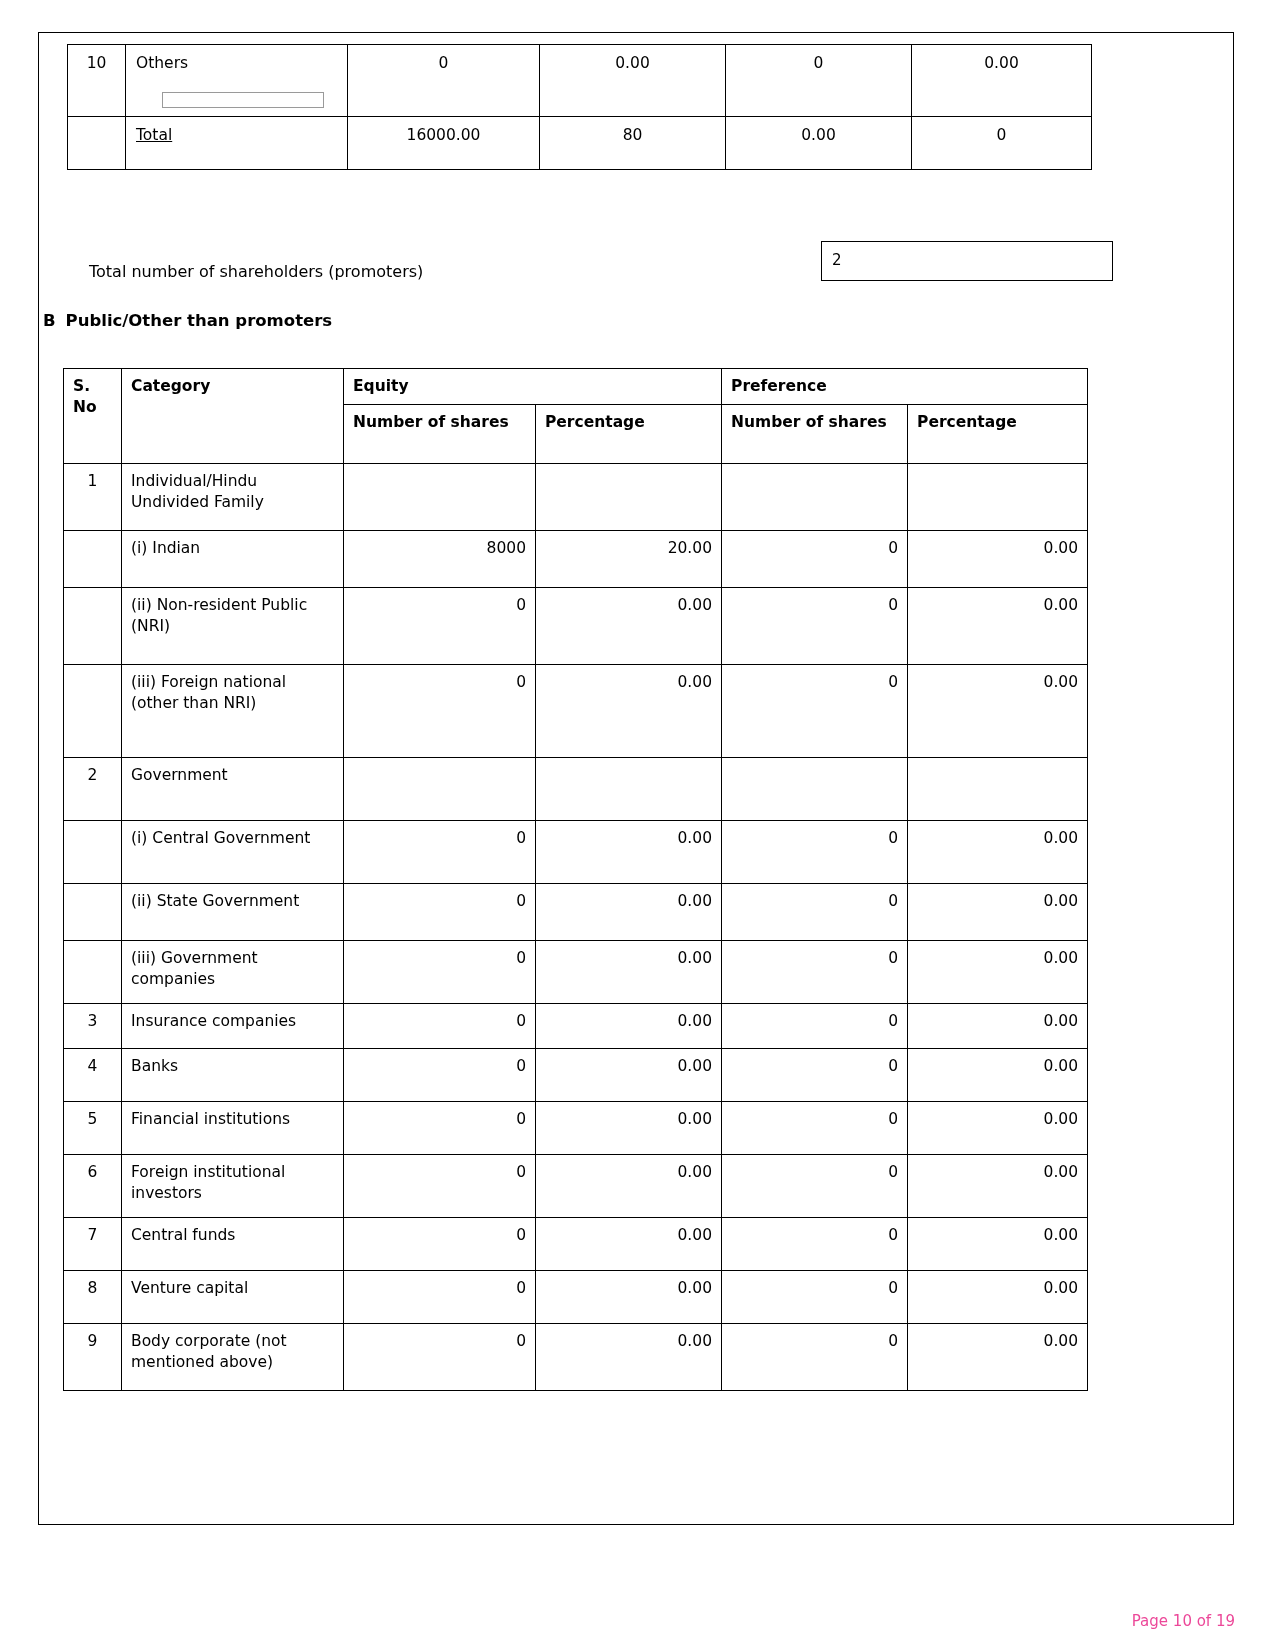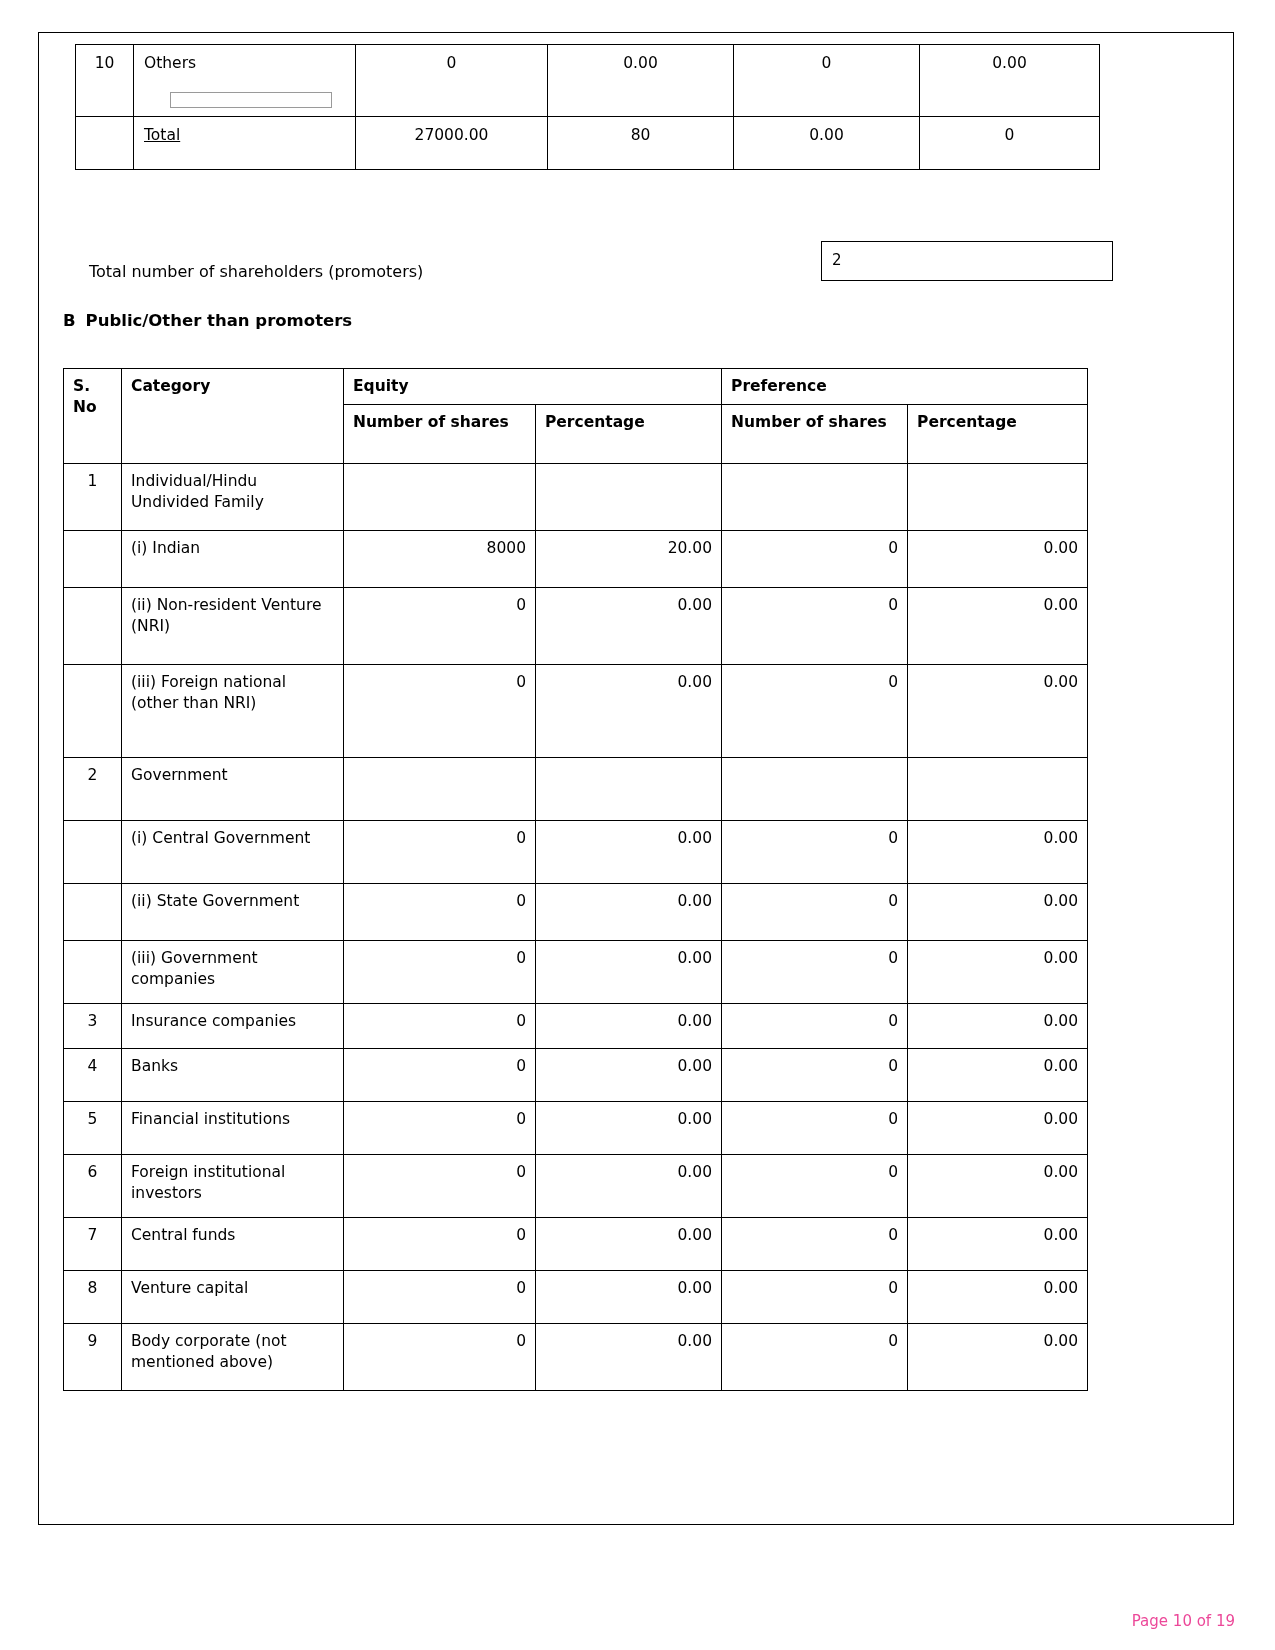--- a/index.html
+++ b/index.html
@@ -43,21 +43,21 @@
     font-size: 15.5px;
     font-weight: normal;
     line-height: 1.35;
   }
   .c-center { text-align: center; vertical-align: middle; }
   .c-mid { vertical-align: middle; }
   .bold { font-weight: bold; text-decoration: underline; }
 
   #promoter-tail {
     position: absolute;
-    left: 36px;
+    left: 28px;
     top: 11px;
     width: 1024px;
   }
   #promoter-tail td { height: 36px; }
 
   .blank-field {
     display: block;
     width: 160px;
     height: 14px;
     border: 1px solid #9a9a9a;
@@ -89,21 +89,21 @@
     border: 1px solid #000000;
     box-sizing: border-box;
     font-size: 15px;
     padding: 9px 10px;
     background: #ffffff;
   }
 
   
   .section-head {
     position: absolute;
-    left: 24px;
+    left: 4px;
     top: 278px;
     font-size: 16.5px;
     font-weight: bold;
   }
   .section-head .letter { margin-right: 10px; }
 
   
   #public-table {
     position: absolute;
     left: 24px;
@@ -157,21 +157,21 @@
             <span class="blank-field"></span>
           </td>
           <td class="c-center">0</td>
           <td class="c-center">0.00</td>
           <td class="c-center">0</td>
           <td class="c-center">0.00</td>
         </tr>
         <tr>
           <td class="c-center"></td>
           <td class="bold c-mid">Total</td>
-          <td class="c-center">27000.00</td>
+          <td class="c-center">16000.00</td>
           <td class="c-center">80</td>
           <td class="c-center">0.00</td>
           <td class="c-center">0</td>
         </tr>
       </tbody>
     </table>
 
     <div class="sh-line">
       <div class="sh-label">Total number of shareholders (promoters)</div>
       <div class="sh-box">2</div>
@@ -216,21 +216,21 @@
         <tr>
           <td class="c-center"></td>
           <td style="height:42px">(i) Indian</td>
           <td class="num">8000</td>
           <td class="num">20.00</td>
           <td class="num">0</td>
           <td class="num">0.00</td>
         </tr>
         <tr>
           <td class="c-center"></td>
-          <td style="height:62px">(ii) Non-resident Venture (NRI)</td>
+          <td style="height:62px">(ii) Non-resident Public (NRI)</td>
           <td class="num">0</td>
           <td class="num">0.00</td>
           <td class="num">0</td>
           <td class="num">0.00</td>
         </tr>
         <tr>
           <td class="c-center"></td>
           <td style="height:78px">(iii) Foreign national (other than NRI)</td>
           <td class="num">0</td>
           <td class="num">0.00</td>

